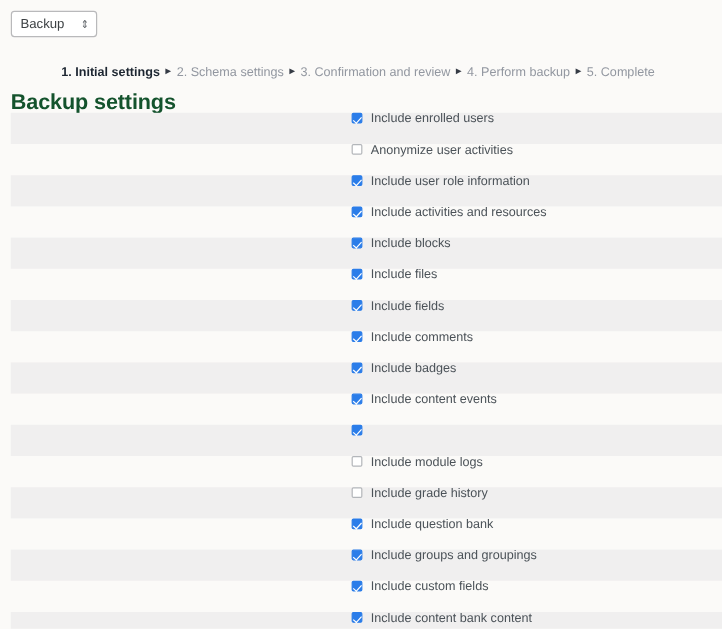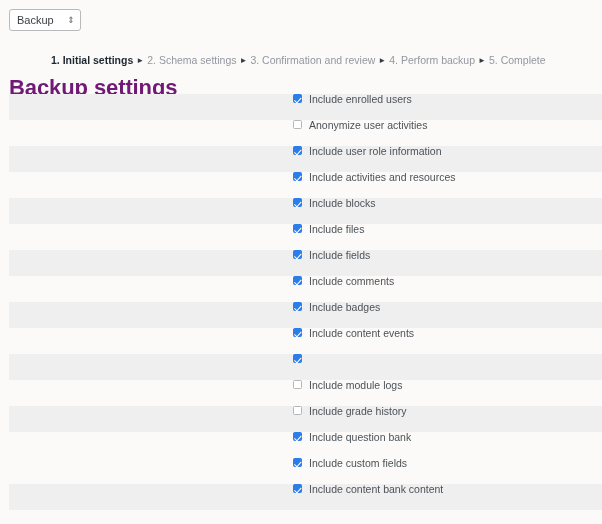--- a/index.html
+++ b/index.html
@@ -60,23 +60,23 @@
     margin: 0 3px 0 3px;
     position: relative;
     top: -1px;
   }
 
   
   .page-title {
     position: absolute;
     left: 9px; top: 75px;
     margin: 0;
-    font-size: 22px;
+    font-size: 18px;
     font-weight: bold;
-    color: #701a75;
+    color: #14532d;
     letter-spacing: -0.1px;
   }
 
   
   .settings-list {
     position: absolute;
     left: 0; top: 94px;
     width: 602px;
   }
   .setting-row {
@@ -237,20 +237,27 @@
           <span class="row-label">Include grade history</span>
         </div>
       </div>
       <div class="setting-row even">
         <div class="stripe"></div>
         <div class="row-inner">
           <span class="cb checked"></span>
           <span class="row-label">Include question bank</span>
         </div>
       </div>
+      <div class="setting-row odd">
+        <div class="stripe"></div>
+        <div class="row-inner">
+          <span class="cb checked"></span>
+          <span class="row-label">Include groups and groupings</span>
+        </div>
+      </div>
       <div class="setting-row even">
         <div class="stripe"></div>
         <div class="row-inner">
           <span class="cb checked"></span>
           <span class="row-label">Include custom fields</span>
         </div>
       </div>
       <div class="setting-row odd">
         <div class="stripe"></div>
         <div class="row-inner">

